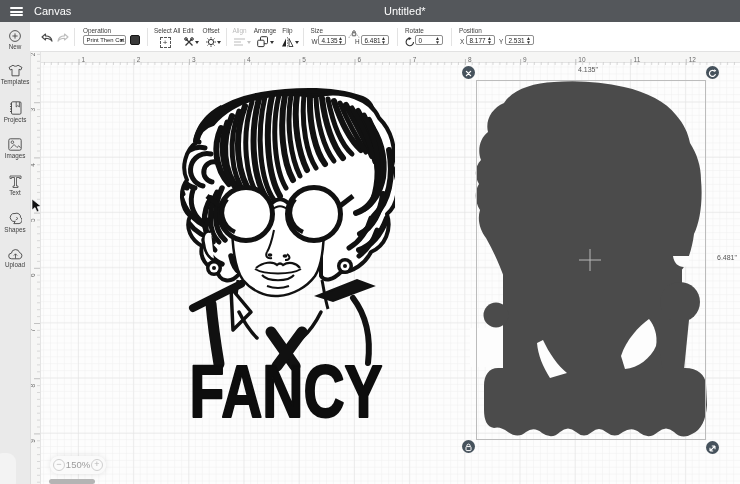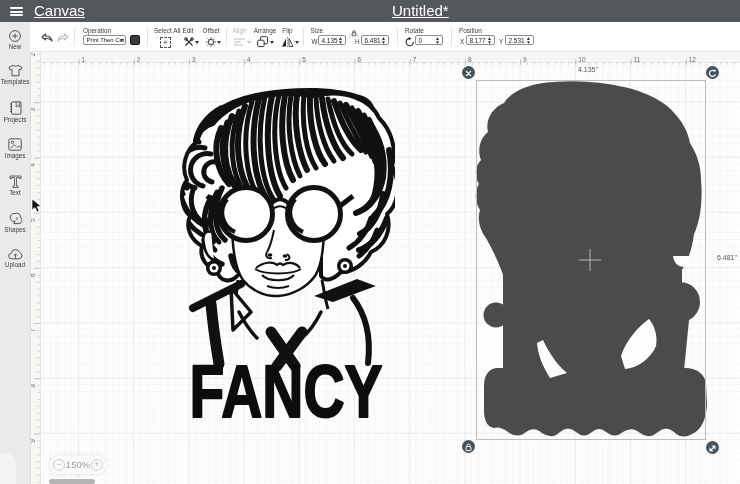--- a/index.html
+++ b/index.html
@@ -2,21 +2,21 @@
 <html><head>
 <meta charset="utf-8">
 <style>
   html,body{margin:0;padding:0;}
   body{width:740px;height:484px;overflow:hidden;position:relative;
        font-family:"Liberation Sans",sans-serif;background:#fff;}
   .abs{position:absolute;}
   
   #topbar{left:0;top:0;width:740px;height:22px;background:#54575b;}
   #hamb div{position:absolute;left:10px;width:13px;height:2px;background:#fff;border-radius:1px;}
-  #topbar .ttl{color:#fff;font-size:15px;line-height:22px;text-decoration:underline;}
+  #topbar .ttl{color:#fff;font-size:11px;line-height:22px;}
   
   #toolbar{left:30px;top:22px;width:710px;height:29px;background:#fff;border-bottom:1px solid #e2e2e2;}
   #toolbar .lbl{position:absolute;top:5px;font-size:6.4px;color:#3c3c3c;white-space:nowrap;}
   #toolbar .lblc{position:absolute;top:5px;font-size:6.4px;color:#3c3c3c;text-align:center;white-space:nowrap;}
   #toolbar .dis{color:#bcbcbc;}
   .vdiv{position:absolute;top:6px;height:18px;width:1px;background:#e3e3e3;}
   .inp{position:absolute;top:13px;height:10px;background:#fff;border:1px solid #8f8f8f;border-radius:2px;
        font-size:6.4px;color:#222;line-height:9px;padding-left:2.5px;box-sizing:border-box;white-space:nowrap;overflow:hidden;}
   .step{position:absolute;top:0;right:1px;width:7px;height:100%;font-size:5px;color:#333;line-height:4px;text-align:center;}
   .axis{position:absolute;top:15.5px;font-size:6.4px;color:#3c3c3c;}
@@ -498,21 +498,21 @@
 
 <div class="abs" style="left:-6px;top:453px;width:22px;height:38px;background:#f3f3f3;border-radius:9px;"></div>
 
 <div id="topbar" class="abs">
   <div id="hamb">
       <div style="top:7px;"></div>
       <div style="top:10.5px;"></div>
       <div style="top:14px;"></div>
     </div>
   <div class="ttl abs" style="left:34px;top:0;">Canvas</div>
-  <div class="ttl abs" style="left:392px;top:0;">Untitled*</div>
+  <div class="ttl abs" style="left:384px;top:0;">Untitled*</div>
 </div>
 
 <div id="toolbar" class="abs">
 
   <svg class="abs" style="left:11px;top:11px;" width="12" height="9" xmlns="http://www.w3.org/2000/svg">
     <path d="M4.5 1L1 4L4.5 7V5.2C7.5 5.2 9.5 6 11 8.2C10.5 4.6 8 3 4.5 2.9Z" fill="none" stroke="#4a4a4a" stroke-width="1.1" stroke-linejoin="round"></path>
   </svg>
   <svg class="abs" style="left:27px;top:11px;" width="12" height="9" xmlns="http://www.w3.org/2000/svg">
     <path d="M7.5 1L11 4L7.5 7V5.2C4.5 5.2 2.5 6 1 8.2C1.5 4.6 4 3 7.5 2.9Z" fill="none" stroke="#bdbdbd" stroke-width="1.1" stroke-linejoin="round"></path>
   </svg>

